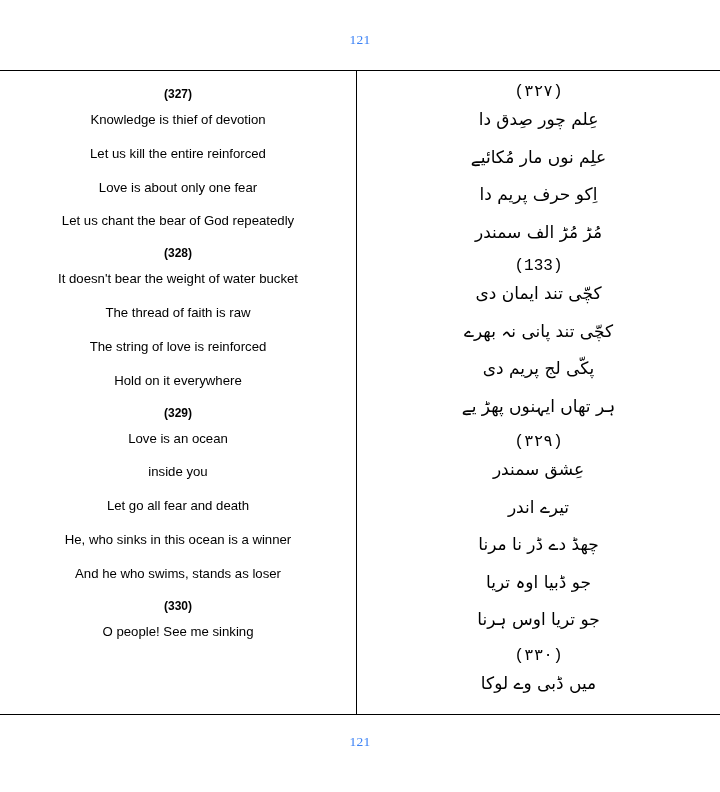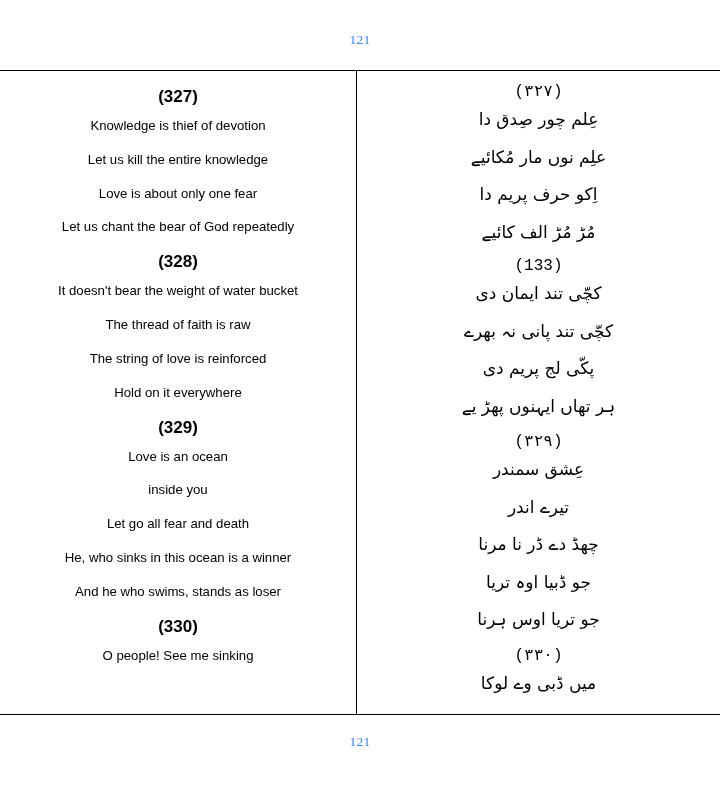--- a/index.html
+++ b/index.html
@@ -70,21 +70,21 @@
     height: 643px;
   }
   .col-ur {
     width: 363px;
     padding-top: 10px;
   }
 
   .stanza-num {
     text-align: center;
     font-weight: bold;
-    font-size: 17px;
+    font-size: 12px;
     font-family: "Liberation Sans", sans-serif;
     margin-top: 12px;
     margin-bottom: 10px;
   }
   .en-line {
     text-align: center;
     font-size: 13.2px;
     font-family: "Liberation Sans", sans-serif;
     line-height: 1.35;
     margin: 0 0 16px 0;
@@ -121,21 +121,21 @@
 
   <div class="rule top-rule"></div>
 
   <div class="columns">
 
     <div class="col col-en">
 
       <div class="en-block">
         <div class="stanza-num">(327)</div>
         <div class="en-line">Knowledge is thief of devotion</div>
-        <div class="en-line">Let us kill the entire knowledge</div>
+        <div class="en-line">Let us kill the entire reinforced</div>
         <div class="en-line">Love is about only one fear</div>
         <div class="en-line">Let us chant the bear of God repeatedly</div>
       </div>
 
       <div class="en-block">
         <div class="stanza-num">(328)</div>
         <div class="en-line">It doesn't bear the weight of water bucket</div>
         <div class="en-line">The thread of faith is raw</div>
         <div class="en-line">The string of love is reinforced</div>
         <div class="en-line">Hold on it everywhere</div>
@@ -159,21 +159,21 @@
 
     <div class="divider"></div>
 
     <div class="col col-ur">
 
       <div class="ur-block">
         <div class="ur-num">(۳۲۷)</div>
         <div class="ur-line">عِلم چور صِدق دا</div>
         <div class="ur-line">علِم نوں مار مُکائیے</div>
         <div class="ur-line">اِکو حرف پریم دا</div>
-        <div class="ur-line">مُڑ مُڑ الف کائیے</div>
+        <div class="ur-line">مُڑ مُڑ الف سمندر</div>
       </div>
 
       <div class="ur-block">
         <div class="ur-num">(133)</div>
         <div class="ur-line">کچّی تند ایمان دی</div>
         <div class="ur-line">کچّی تند پانی نہ بھرے</div>
         <div class="ur-line">پکّی لج پریم دی</div>
         <div class="ur-line">ہر تھاں ایہنوں پھڑ یے</div>
       </div>
 

